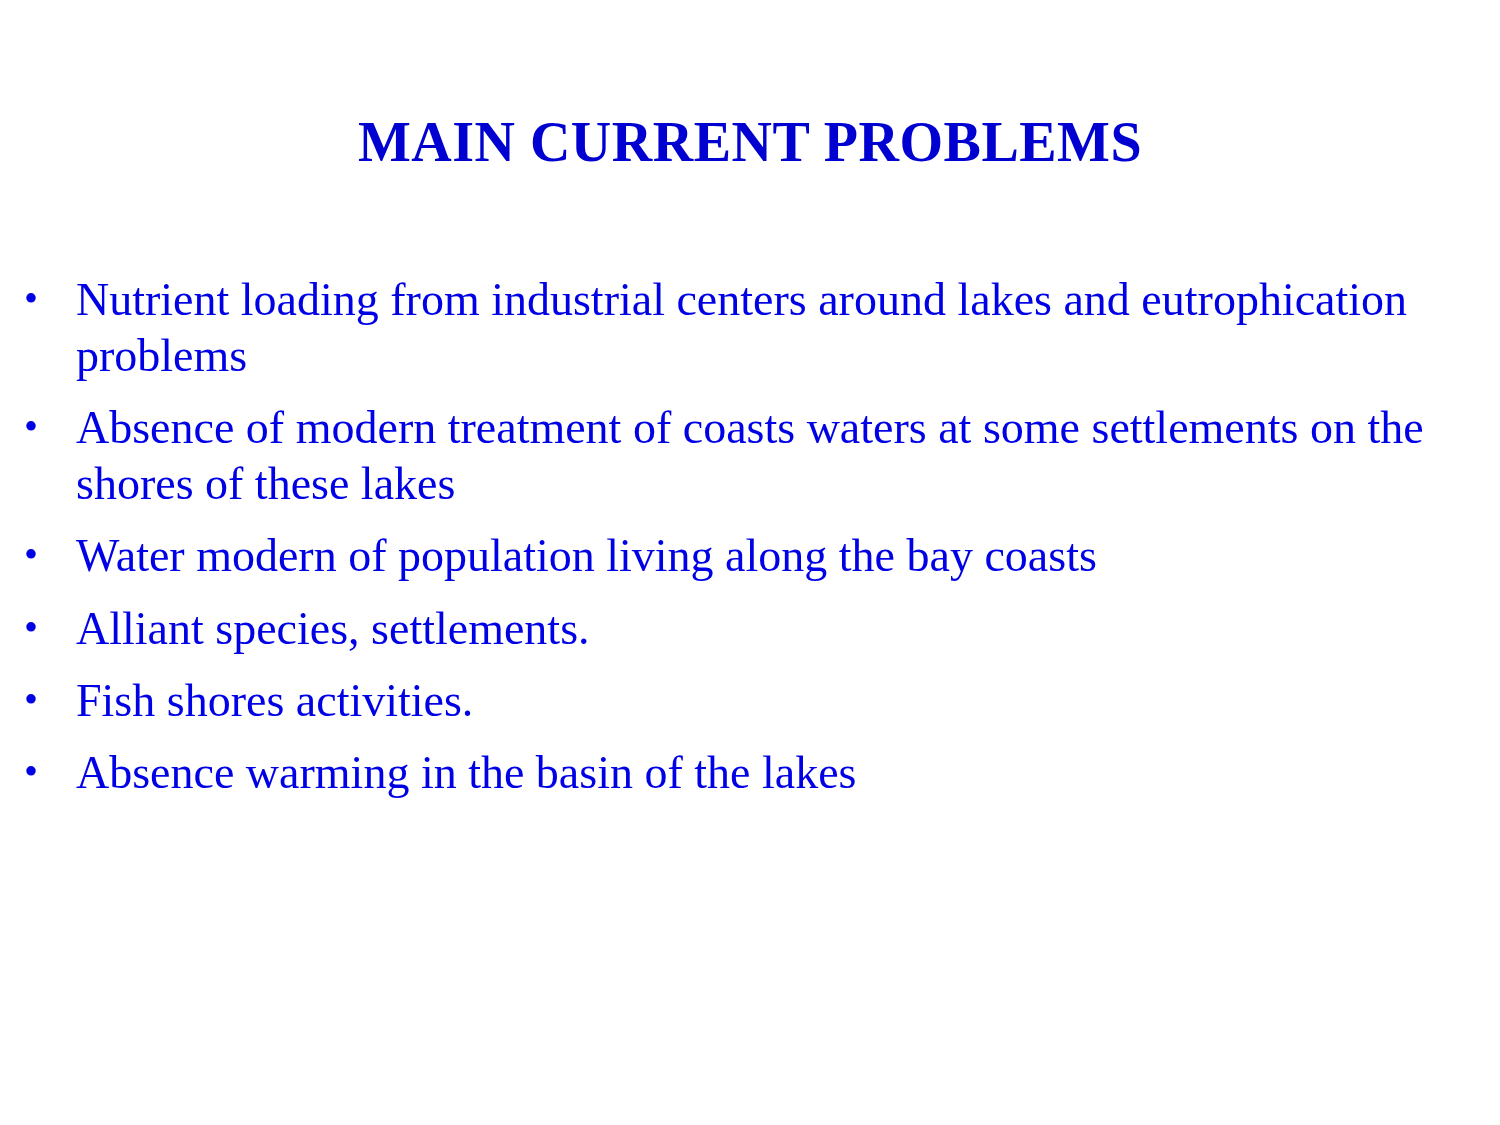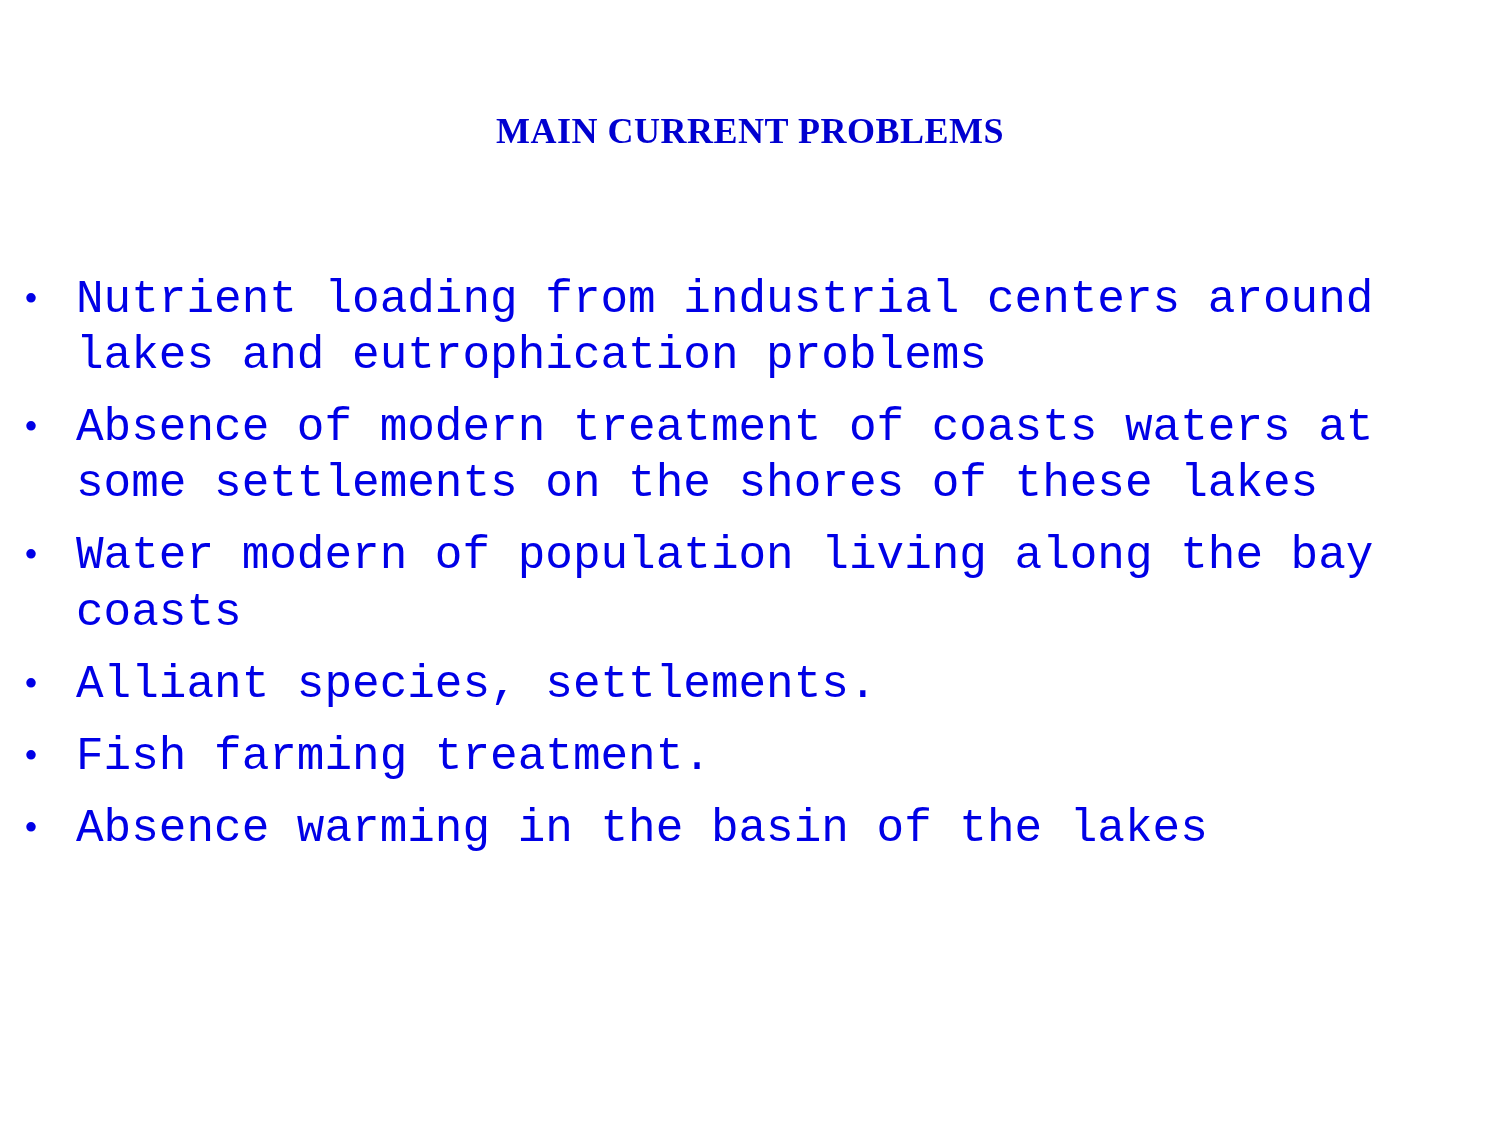--- a/index.html
+++ b/index.html
@@ -20,21 +20,21 @@
     box-sizing: border-box;
   }
   .slide-title {
     position: absolute;
     top: 112px;
     left: 0;
     width: 1500px;
     text-align: center;
     font-family: "Liberation Serif", serif;
     font-weight: bold;
-    font-size: 36px;
+    font-size: 56px;
     line-height: 1.1;
     color: #0000d0;
     letter-spacing: 0.5px;
   }
   .bullet-list {
     position: absolute;
     top: 272px;
     left: 14px;
     width: 1460px;
     margin: 0;
@@ -56,21 +56,20 @@
     text-align: left;
     padding-left: 10px;
     box-sizing: border-box;
     font-size: 40px;
     line-height: 1.34;
     color: #0000e6;
   }
   .bullet-text {
     flex: 1 1 auto;
     padding-right: 20px;
-    font-family: Liberation Mono, monospace;
   }
 </style>
 </head>
 <body>
 
 <div class="slide">
 
   <div class="slide-title">MAIN CURRENT PROBLEMS</div>
 
   <ul class="bullet-list">
@@ -90,21 +89,21 @@
       <span class="bullet-text">Water modern of population living along the bay coasts</span>
     </li>
 
     <li class="bullet-item">
       <span class="bullet-marker">•</span>
       <span class="bullet-text">Alliant species, settlements.</span>
     </li>
 
     <li class="bullet-item">
       <span class="bullet-marker">•</span>
-      <span class="bullet-text">Fish farming treatment.</span>
+      <span class="bullet-text">Fish shores activities.</span>
     </li>
 
     <li class="bullet-item">
       <span class="bullet-marker">•</span>
       <span class="bullet-text">Absence warming in the basin of the lakes</span>
     </li>
 
   </ul>
 
 </div>

